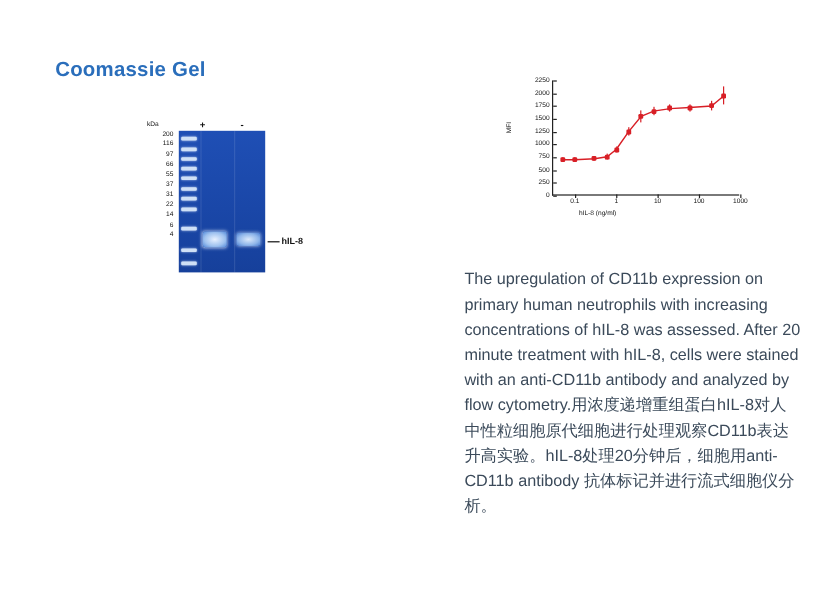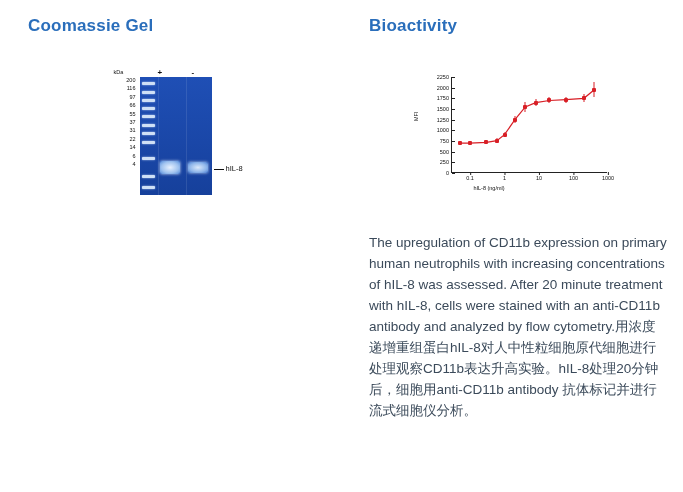--- a/index.html
+++ b/index.html
@@ -20,22 +20,23 @@
     box-sizing: border-box;
   }
   .columns {
     display: flex;
     flex-direction: row;
     padding: 16px 0 0 0;
   }
   .col {
     width: 341px;
     box-sizing: border-box;
-    padding-left: 28px;
+    padding-left: 46px;
     padding-right: 14px;
+    margin-top: 32px;
   }
   .col-title {
     color: #2a6ebb;
     font-size: 17px;
     font-weight: bold;
     letter-spacing: 0.2px;
     margin: 0 0 22px 0;
   }
   .figure-wrap {
     height: 150px;
@@ -128,21 +129,21 @@
     width: 20px;
     height: 11px;
     background: radial-gradient(ellipse at center, #dbe9fb 0%, #8fb6ea 60%, #4478cf 100%);
     box-shadow: 0 0 3px rgba(225,238,255,0.85);
   }
   .arrow-label {
     position: absolute;
     left: 102px;
     top: 95px;
     font-size: 7.5px;
-    font-weight: normal;
+    font-weight: bold;
     color: #111;
     white-space: nowrap;
   }
   .arrow-label .tick {
     display: inline-block;
     width: 10px;
     height: 1px;
     background: #111;
     vertical-align: middle;
     margin-right: 2px;
@@ -293,21 +294,20 @@
 
           <div class="arrow-label">
             <span class="tick"></span><span>hIL-8</span>
           </div>
         </div>
       </div>
 
     </div>
 
     <div class="col">
-      <h2 class="col-title">Bioactivity</h2>
 
       <div class="figure-wrap">
         <div class="chart">
           <div class="ylabel">MFI</div>
           <div class="xlabel">hIL-8 (ng/ml)</div>
           <div class="plot" id="plot">
             <svg class="curve" id="curve" width="156" height="96">
                 <polyline points="7.7,66.1 18.0,66.1 34.5,65.3 44.9,63.6 52.5,57.6 62.9,42.7 73.3,29.9 83.7,25.6 97.4,23.5 113.9,22.6 131.9,21.3 142.3,12.8" fill="none" stroke="#d81f26" stroke-width="1.2"></polyline>
               </svg>
           <div class="ytick" style="top: 96px;">0</div>

